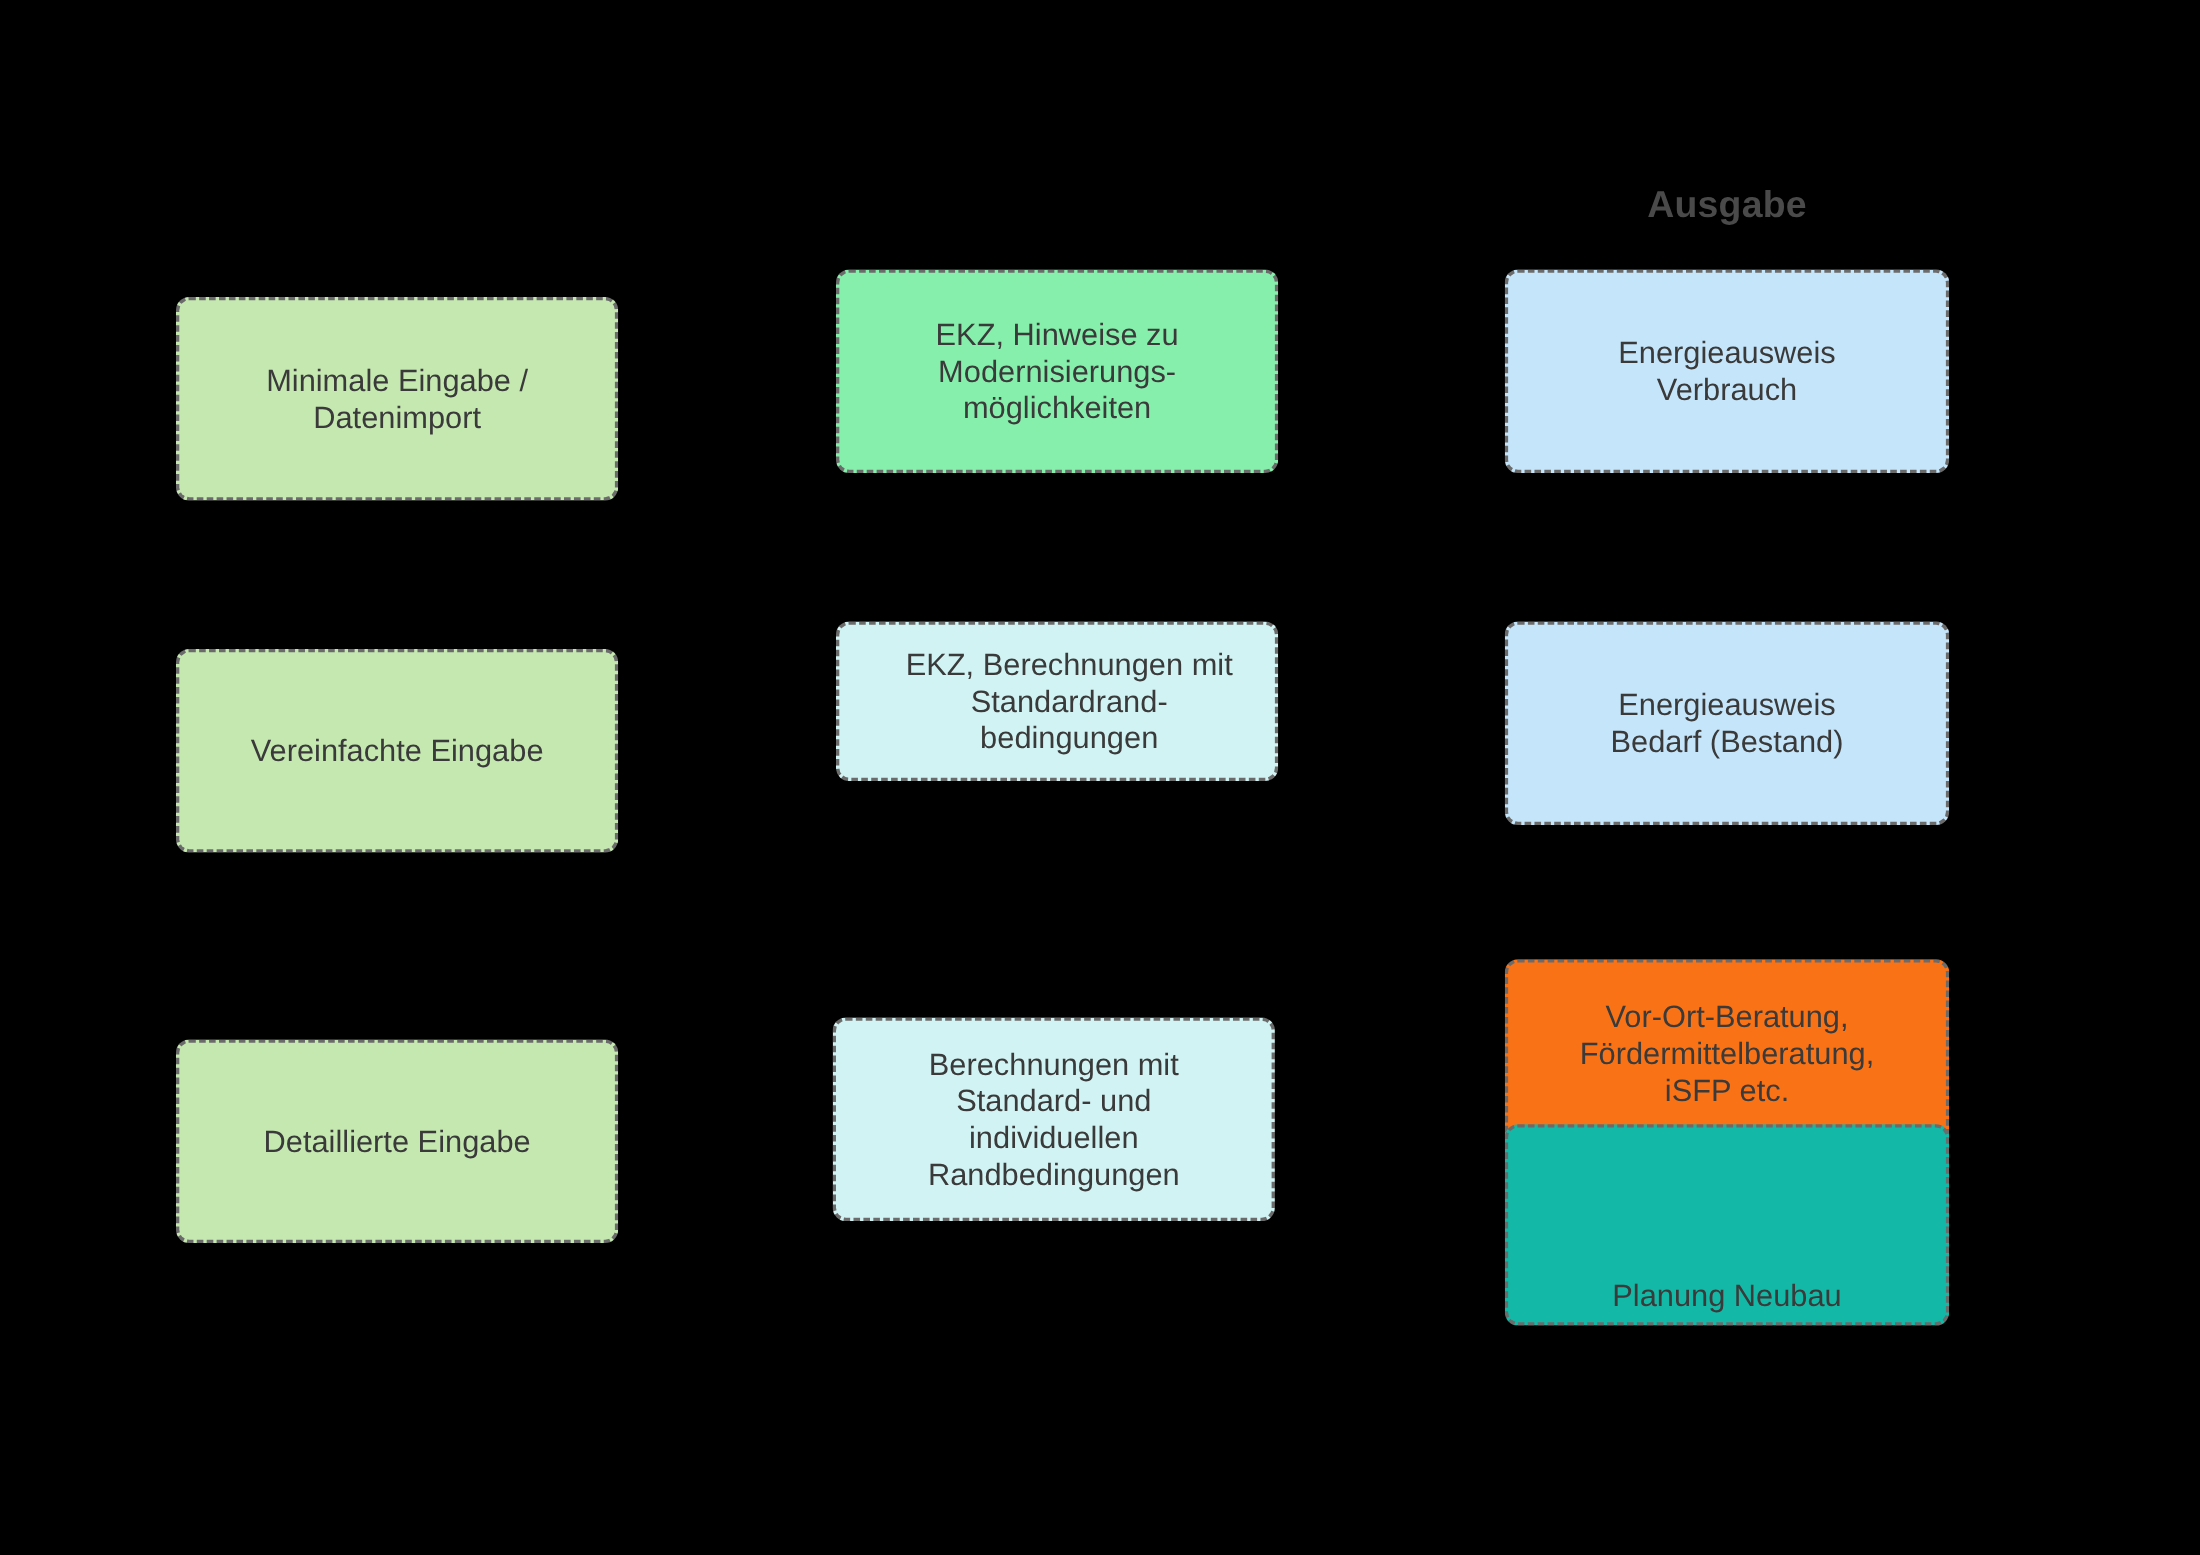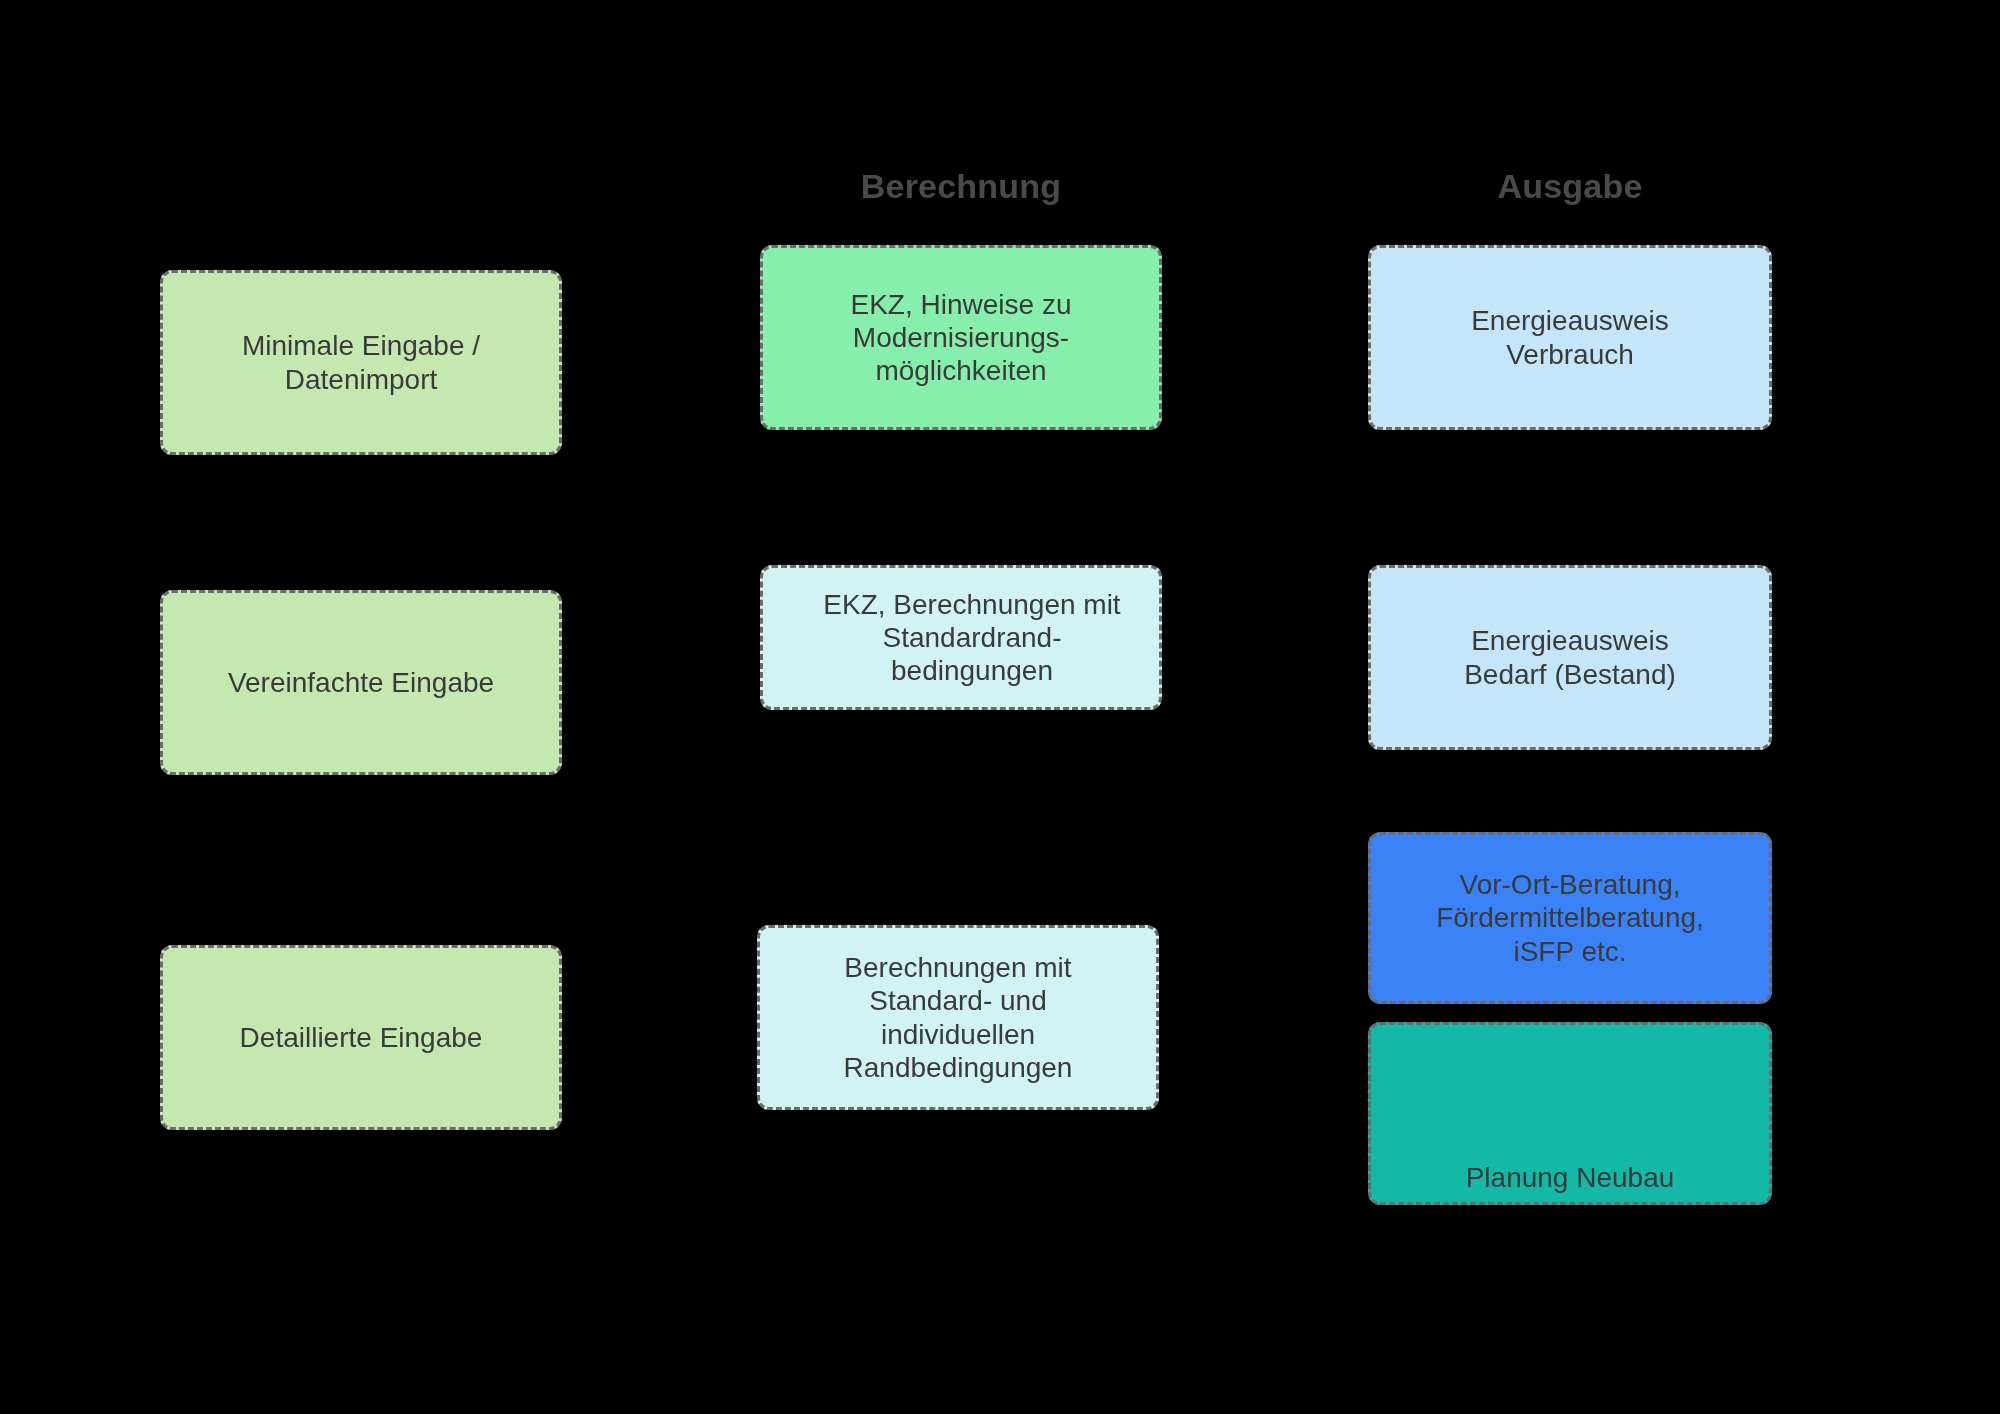--- a/index.html
+++ b/index.html
@@ -66,21 +66,20 @@
     width: 100%;
     white-space: pre-line;
   }
 </style>
 </head>
 <body>
 
 <div id="canvas">
 
 
-  <div class="col-header c2">Berechnung</div>
   <div class="col-header c3">Ausgabe</div>
 
   <div id="nodes-layer">
       <div class="node green" style="left: 160px; top: 245px; width: 402px; height: 185px; background: rgb(197, 232, 176);"><span class="node-label">Minimale Eingabe /
 Datenimport</span></div>
       <div class="node green" style="left: 160px; top: 565px; width: 402px; height: 185px; background: rgb(197, 232, 176);"><span class="node-label">Vereinfachte Eingabe</span></div>
       <div class="node green" style="left: 160px; top: 920px; width: 402px; height: 185px; background: rgb(197, 232, 176);"><span class="node-label">Detaillierte Eingabe</span></div>
       <div class="node cyan" style="left: 760px; top: 245px; width: 402px; height: 185px; background: #86efac;"><span class="node-label">EKZ, Hinweise zu
 Modernisierungs-
 möglichkeiten</span></div>
@@ -88,19 +87,19 @@
 Standardrand-
 bedingungen</span></div>
       <div class="node cyan" style="left: 757px; top: 925px; width: 402px; height: 185px; background: rgb(210, 243, 243);"><span class="node-label">Berechnungen mit
 Standard- und
 individuellen
 Randbedingungen</span></div>
       <div class="node blue" style="left: 1368px; top: 245px; width: 404px; height: 185px; background: rgb(197, 229, 250);"><span class="node-label">Energieausweis
 Verbrauch</span></div>
       <div class="node blue" style="left: 1368px; top: 565px; width: 404px; height: 185px; background: rgb(197, 229, 250);"><span class="node-label">Energieausweis
 Bedarf (Bestand)</span></div>
-      <div class="node blue" style="left: 1368px; top: 832px; width: 404px; height: 172px; background: #3b82f6;"><span class="node-label">Vor-Ort-Beratung,
+      <div class="node blue" style="left: 1368px; top: 872px; width: 404px; height: 172px; background: #f97316;"><span class="node-label">Vor-Ort-Beratung,
 Fördermittelberatung,
 iSFP etc.</span></div>
       <div class="node blue" style="left: 1368px; top: 1022px; width: 404px; height: 183px; background: #14b8a6; align-items: flex-end;"><span class="node-label">Planung Neubau</span></div>
     </div>
 
 </div>
 
 </body></html>

